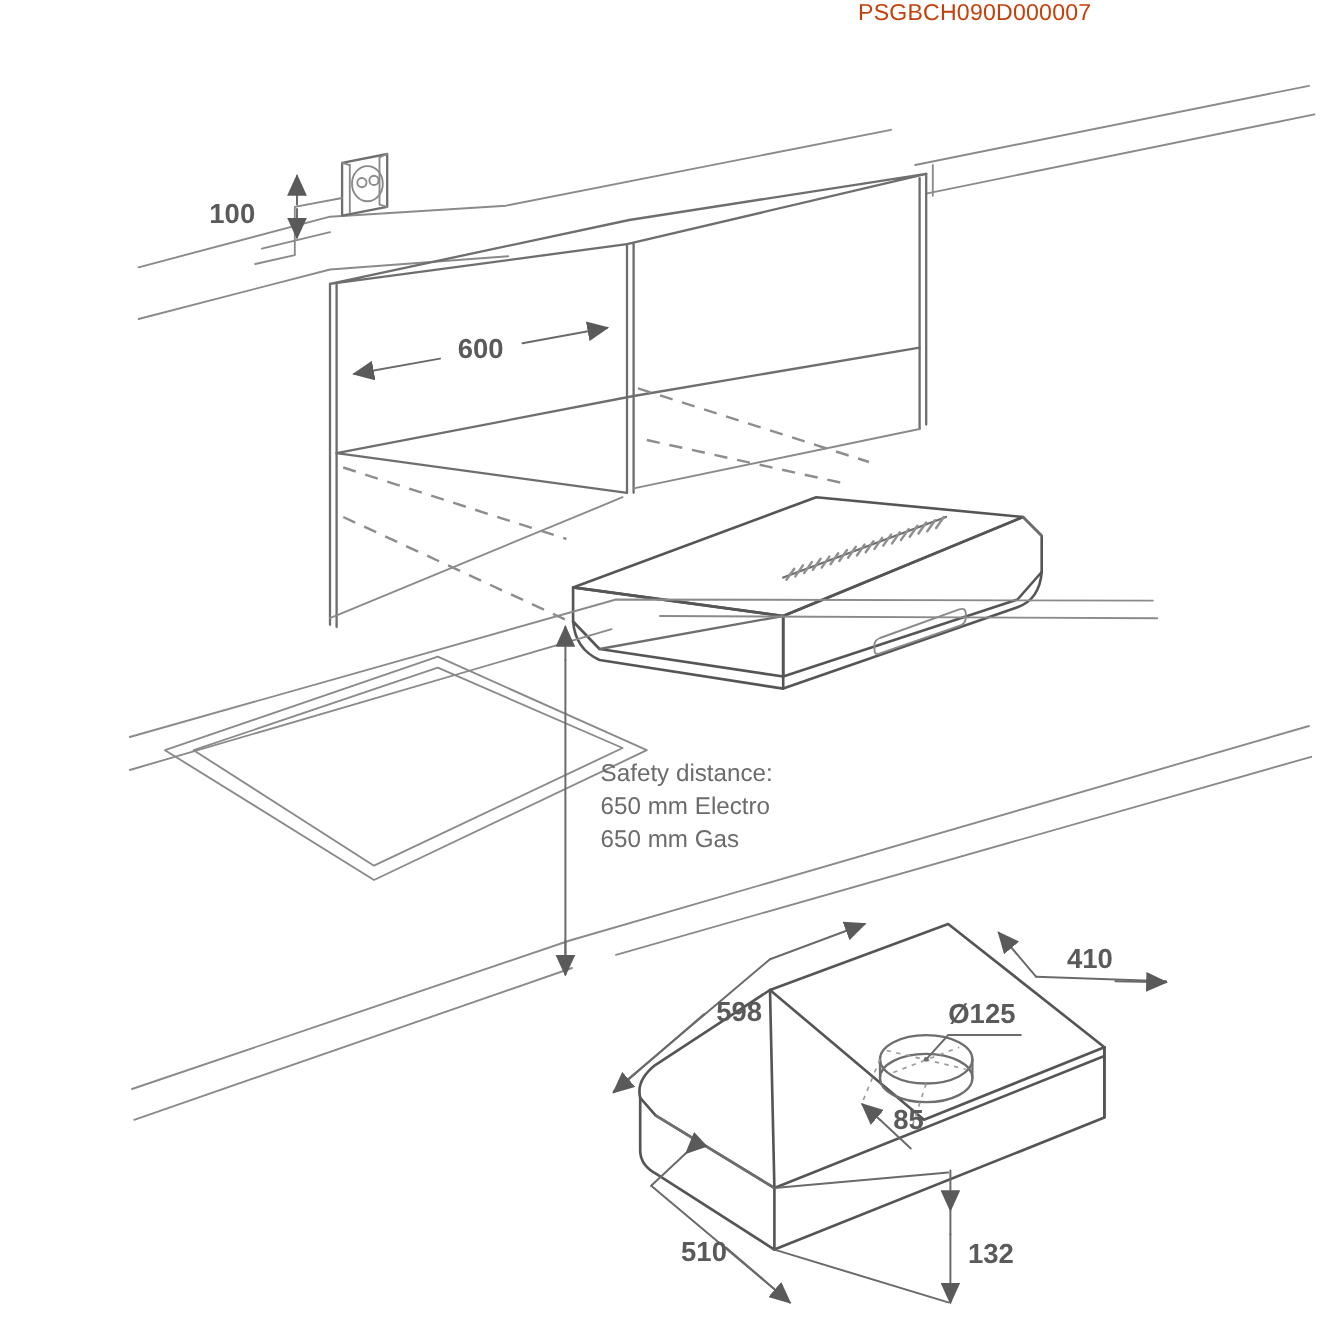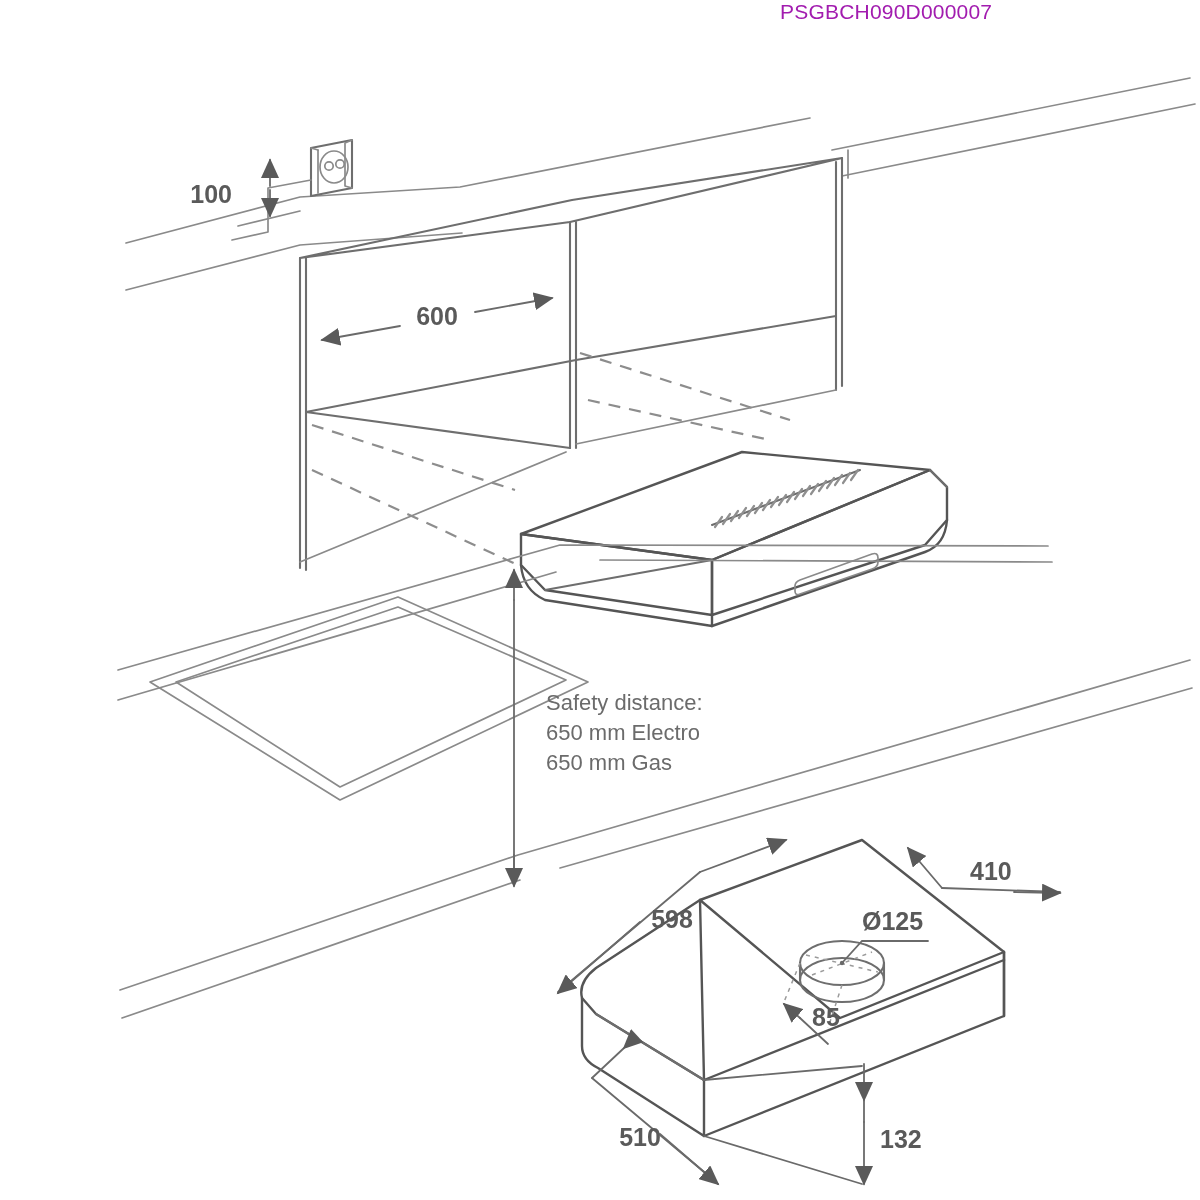--- a/index.html
+++ b/index.html
@@ -24,21 +24,21 @@
     top: 0;
     width: 1200px;
     height: 1200px;
   }
   .doc-code {
     position: absolute;
     left: 780px;
     top: 0px;
     font-size: 21px;
     letter-spacing: 0.2px;
-    color: #a21caf;
+    color: #c2410c;
     font-family: "Liberation Sans", sans-serif;
     white-space: nowrap;
   }
   
   .dim-text {
     font-family: "Liberation Sans", sans-serif;
     font-size: 25px;
     font-weight: 700;
     fill: #5a5a5a;
   }

